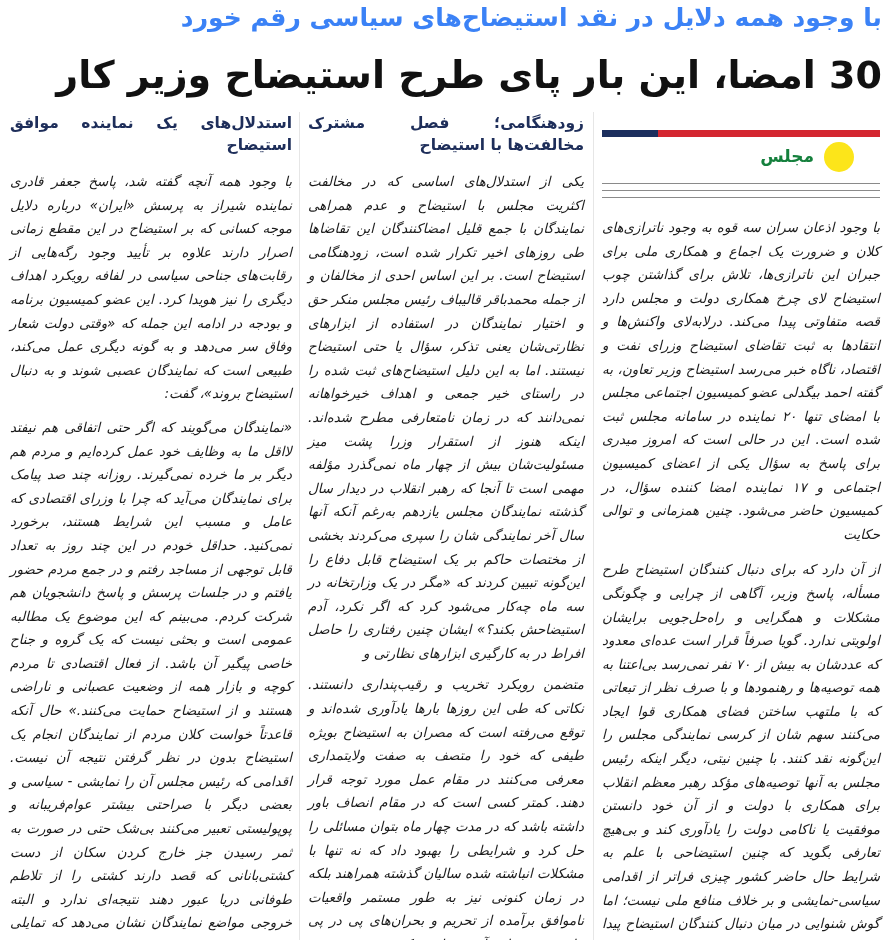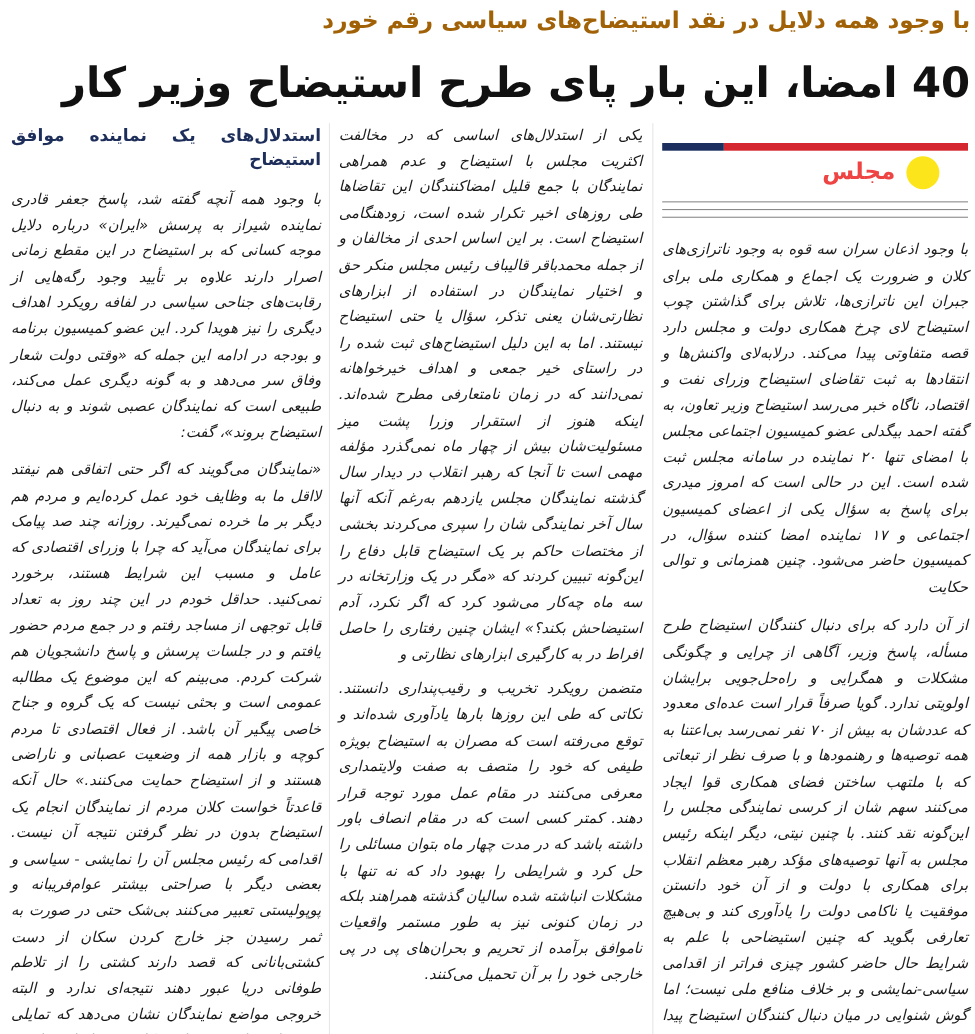--- a/index.html
+++ b/index.html
@@ -3,21 +3,21 @@
 <meta charset="utf-8">
 <style>
   html, body { margin: 0; padding: 0; background: #ffffff; }
   body {
     width: 886px; height: 940px; overflow: hidden; position: relative;
     font-family: "DejaVu Sans", sans-serif; color: #1a1a1a;
   }
   .kicker {
     position: absolute; top: 0; right: 4px; left: 0;
     text-align: right; font-family: "DejaVu Sans", sans-serif;
-    font-weight: bold; font-size: 21px; line-height: 36px; color: #a16207;
+    font-weight: bold; font-size: 25px; line-height: 36px; color: #3b82f6;
     letter-spacing: -0.5px; white-space: nowrap; overflow: hidden;
   }
   .headline {
     position: absolute; top: 46px; right: 4px; left: 0;
     text-align: right; font-family: "DejaVu Sans", sans-serif;
     font-weight: bold; font-size: 38px; line-height: 58px; color: #111;
     letter-spacing: -1px; white-space: nowrap; overflow: hidden;
   }
   .col {
     position: absolute; top: 112px; bottom: 0;
@@ -32,34 +32,34 @@
     position: absolute; width: 1px; top: 112px; bottom: 0; background: #e6e6e6;
   }
   .section-bar { display: flex; height: 7px; margin-top: 18px; }
   .bar-red { flex: 1; background: #d42730; }
   .bar-blue { width: 56px; background: #1c2f5e; }
   .section-head {
     display: flex; align-items: center; justify-content: flex-start;
     height: 40px; padding-right: 26px; gap: 10px;
   }
   .dot { width: 30px; height: 30px; border-radius: 50%; background: #fce51a; }
-  .section-title { font-weight: bold; font-size: 21px; color: #ef4444; }
+  .section-title { font-weight: bold; font-size: 17px; color: #15803d; }
   .thin-lines { margin: 2px 0 18px; }
   .thin-lines div { height: 1px; background: #8a8a8a; margin: 6px 0; }
   .subhead {
     font-weight: bold; font-size: 15.5px; line-height: 22px; color: #1e2e5a;
     margin-bottom: 14px;
   }
   .gap { height: 12px; }
 </style>
 </head>
 <body>
 
 <div class="kicker">با وجود همه دلایل در نقد استیضاح‌های سیاسی رقم خورد</div>
-<div class="headline">40 امضا، این بار پای طرح استیضاح وزیر کار</div>
+<div class="headline">30 امضا، این بار پای طرح استیضاح وزیر کار</div>
 
 <div class="col col-right">
   <div class="section-bar">
     <div class="bar-red"></div>
     <div class="bar-blue"></div>
   </div>
   <div class="section-head">
     <span class="dot"></span>
     <span class="section-title">مجلس</span>
   </div>
@@ -69,20 +69,21 @@
       <div></div>
   </div>
   <p>با وجود اذعان سران سه قوه به وجود ناترازی‌های کلان و ضرورت یک اجماع و همکاری ملی برای جبران این ناترازی‌ها، تلاش برای گذاشتن چوب استیضاح لای چرخ همکاری دولت و مجلس دارد قصه متفاوتی پیدا می‌کند. درلابه‌لای واکنش‌ها و انتقادها به ثبت تقاضای استیضاح وزرای نفت و اقتصاد، ناگاه خبر می‌رسد استیضاح وزیر تعاون، به گفته احمد بیگدلی عضو کمیسیون اجتماعی مجلس با امضای تنها ۲۰ نماینده در سامانه مجلس ثبت شده است. این در حالی است که امروز میدری برای پاسخ به سؤال یکی از اعضای کمیسیون اجتماعی و ۱۷ نماینده امضا کننده سؤال، در کمیسیون حاضر می‌شود. چنین همزمانی و توالی حکایت</p>
   <div class="gap"></div>
   <p>از آن دارد که برای دنبال کنندگان استیضاح طرح مسأله، پاسخ وزیر، آگاهی از چرایی و چگونگی مشکلات و همگرایی و راه‌حل‌جویی برایشان اولویتی ندارد. گویا صرفاً قرار است عده‌ای معدود که عددشان به بیش از ۷۰ نفر نمی‌رسد بی‌اعتنا به همه توصیه‌ها و رهنمودها و با صرف نظر از تبعاتی که با ملتهب ساختن فضای همکاری قوا ایجاد می‌کنند سهم شان از کرسی نمایندگی مجلس را این‌گونه نقد کنند. با چنین نیتی، دیگر اینکه رئیس مجلس به آنها توصیه‌های مؤکد رهبر معظم انقلاب برای همکاری با دولت و از آن خود دانستن موفقیت یا ناکامی دولت را یادآوری کند و بی‌هیچ تعارفی بگوید که چنین استیضاحی با علم به شرایط حال حاضر کشور چیزی فراتر از اقدامی سیاسی-نمایشی و بر خلاف منافع ملی نیست؛ اما گوش شنوایی در میان دنبال کنندگان استیضاح پیدا نمی کند.</p>
 </div>
 
 <div class="rule" style="right: 292px;"></div>
 
 <div class="col col-mid">
+  <div class="subhead">زودهنگامی؛ فصل مشترک مخالفت‌ها با استیضاح</div>
   <p>یکی از استدلال‌های اساسی که در مخالفت اکثریت مجلس با استیضاح و عدم همراهی نمایندگان با جمع قلیل امضاکنندگان این تقاضاها طی روزهای اخیر تکرار شده است، زودهنگامی استیضاح است. بر این اساس احدی از مخالفان و از جمله محمدباقر قالیباف رئیس مجلس منکر حق و اختیار نمایندگان در استفاده از ابزارهای نظارتی‌شان یعنی تذکر، سؤال یا حتی استیضاح نیستند. اما به این دلیل استیضاح‌های ثبت شده را در راستای خیر جمعی و اهداف خیرخواهانه نمی‌دانند که در زمان نامتعارفی مطرح شده‌اند. اینکه هنوز از استقرار وزرا پشت میز مسئولیت‌شان بیش از چهار ماه نمی‌گذرد مؤلفه مهمی است تا آنجا که رهبر انقلاب در دیدار سال گذشته نمایندگان مجلس یازدهم به‌رغم آنکه آنها سال آخر نمایندگی شان را سپری می‌کردند بخشی از مختصات حاکم بر یک استیضاح قابل دفاع را این‌گونه تبیین کردند که «مگر در یک وزارتخانه در سه ماه چه‌کار می‌شود کرد که اگر نکرد، آدم استیضاحش بکند؟» ایشان چنین رفتاری را حاصل افراط در به کارگیری ابزارهای نظارتی و</p>
   <div class="gap" style="height:8px"></div>
   <p>متضمن رویکرد تخریب و رقیب‌پنداری دانستند. نکاتی که طی این روزها بارها یادآوری شده‌اند و توقع می‌رفته است که مصران به استیضاح بویژه طیفی که خود را متصف به صفت ولایتمداری معرفی می‌کنند در مقام عمل مورد توجه قرار دهند. کمتر کسی است که در مقام انصاف باور داشته باشد که در مدت چهار ماه بتوان مسائلی را حل کرد و شرایطی را بهبود داد که نه تنها با مشکلات انباشته شده سالیان گذشته همراهند بلکه در زمان کنونی نیز به طور مستمر واقعیات ناموافق برآمده از تحریم و بحران‌های پی در پی خارجی خود را بر آن تحمیل می‌کنند.</p>
 </div>
 
 <div class="rule" style="right: 586px;"></div>
 
 <div class="col col-left">
   <div class="subhead">استدلال‌های یک نماینده موافق استیضاح</div>
   <p>با وجود همه آنچه گفته شد، پاسخ جعفر قادری نماینده شیراز به پرسش «ایران» درباره دلایل موجه کسانی که بر استیضاح در این مقطع زمانی اصرار دارند علاوه بر تأیید وجود رگه‌هایی از رقابت‌های جناحی سیاسی در لفافه رویکرد اهداف دیگری را نیز هویدا کرد. این عضو کمیسیون برنامه و بودجه در ادامه این جمله که «وقتی دولت شعار وفاق سر می‌دهد و به گونه دیگری عمل می‌کند، طبیعی است که نمایندگان عصبی شوند و به دنبال استیضاح بروند»، گفت:</p>

